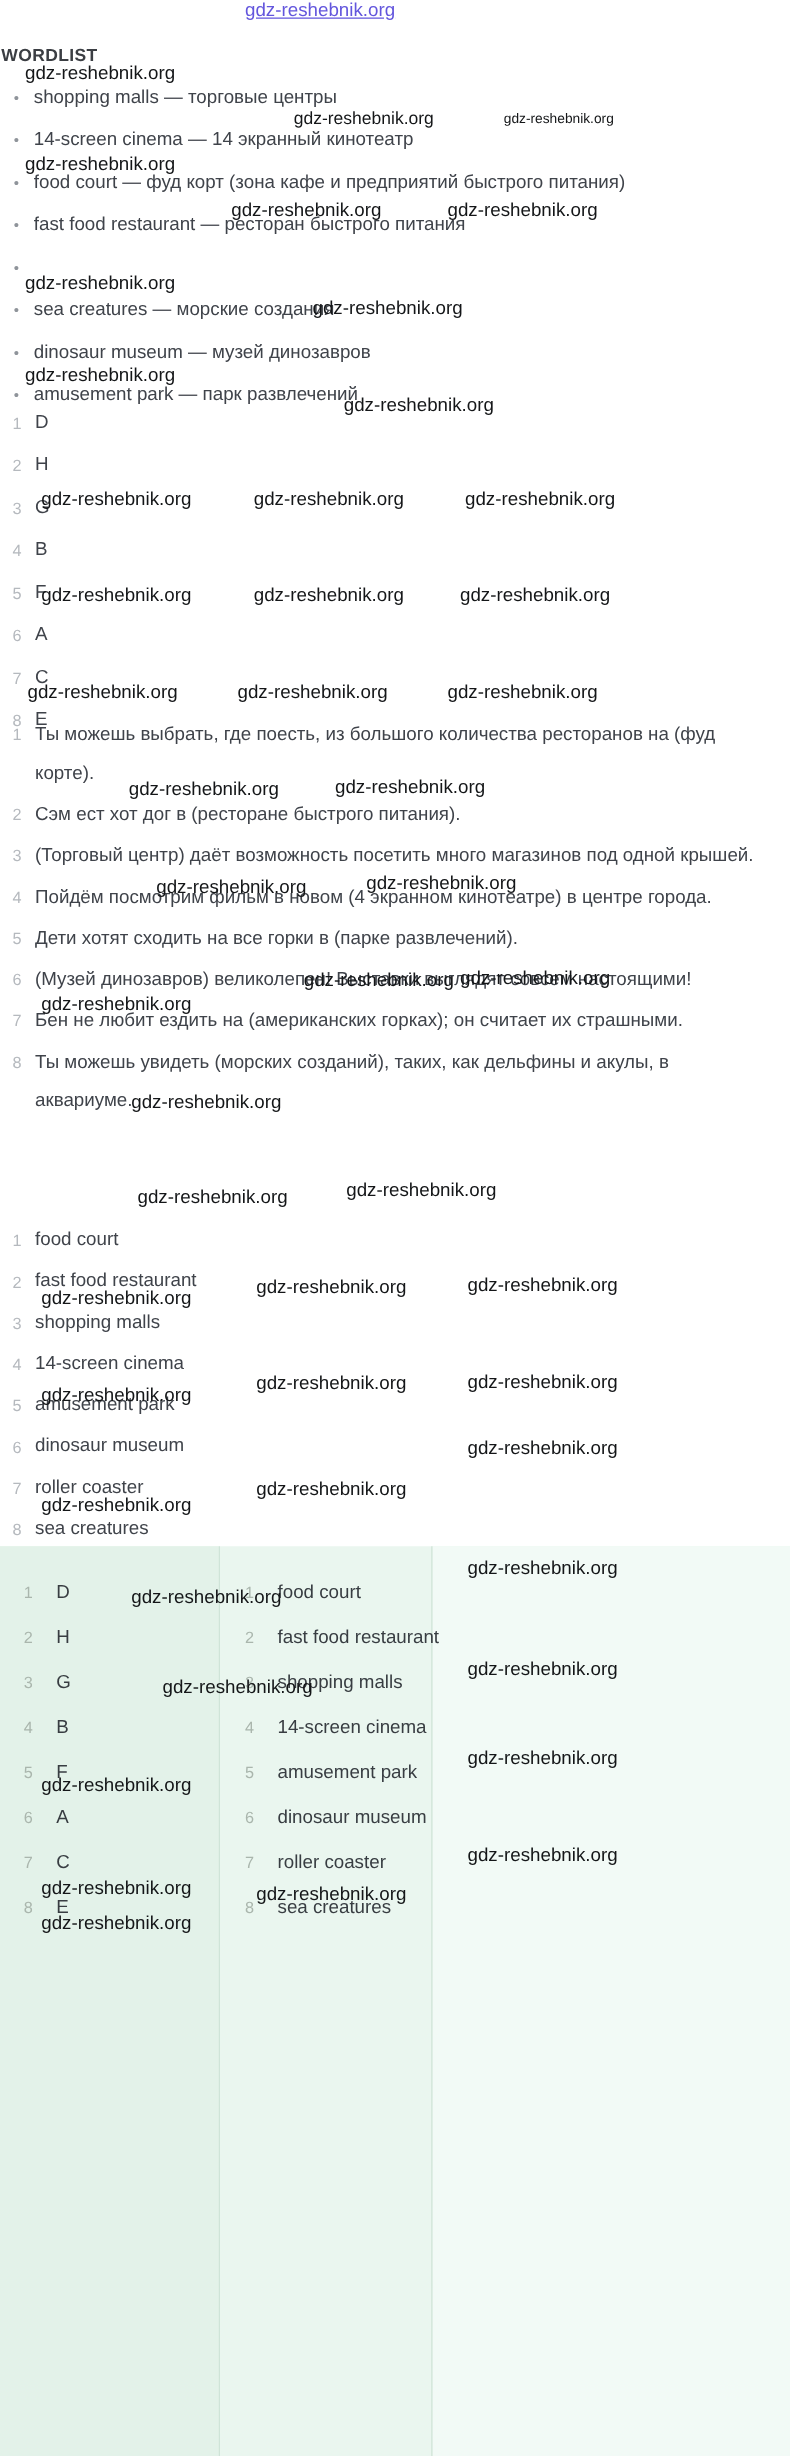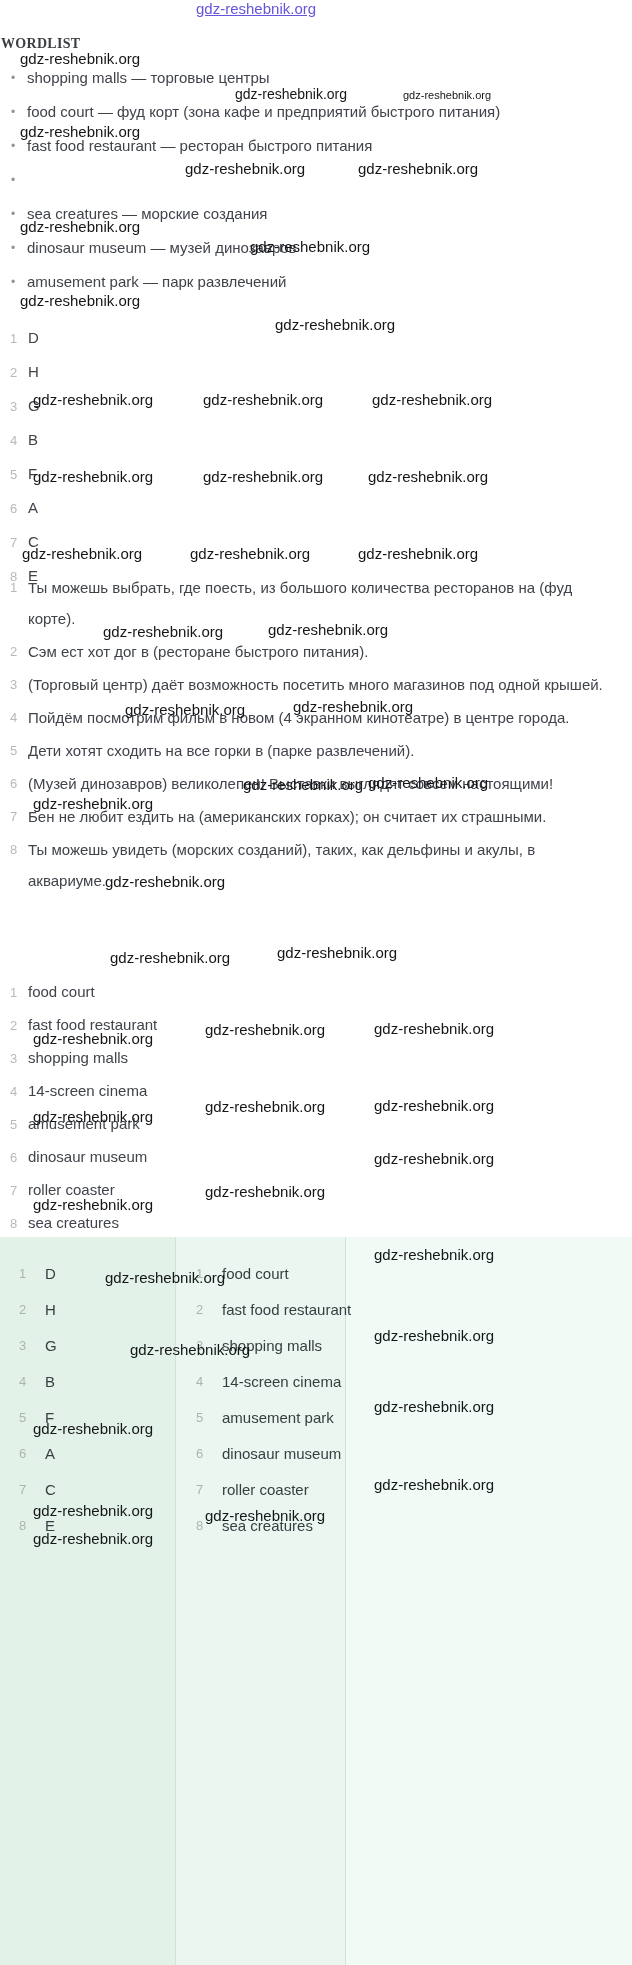--- a/index.html
+++ b/index.html
@@ -4,21 +4,21 @@
 <style>
   * { margin:0; padding:0; box-sizing:border-box; }
   html,body { background:#ffffff; }
   body { font-family:"Liberation Sans", sans-serif; }
   #page { position:relative; width:632px; height:1965px; background:#ffffff; overflow:hidden; color:#3f434a; }
 
   
   .top-link { position:absolute; top:0px; left:196px; font-size:15px; color:#6356dd; text-decoration:underline; cursor:pointer; white-space:nowrap; z-index:6; }
 
   
-  .wordlist-title { position:absolute; top:36px; left:1px; font-size:14px; font-weight:bold; color:#3b3e43; letter-spacing:.3px;font-family:Liberation Serif, serif; }
+  .wordlist-title { position:absolute; top:36px; left:1px; font-size:14px; font-weight:bold; color:#3b3e43; letter-spacing:.3px; }
 
   .section { position:absolute; left:0; width:632px; }
 
   
   .sec-vocab { top:68px; }
   .vocab-item { display:flex; align-items:flex-start; height:34px; padding-left:11px; font-size:15px; color:#3f434a; }
   .bullet { width:16px; flex:none; color:#8f949a; font-size:12px; line-height:20px; }
   .bullet::before { content:"•"; }
   .vtext { line-height:20px; white-space:nowrap; }
 
@@ -61,20 +61,24 @@
 <div id="page">
 
   <a class="top-link">gdz-reshebnik.org</a>
 
   <h1 class="wordlist-title">WORDLIST</h1>
 
   <div class="section sec-vocab">
     <div class="vocab-item">
         <span class="bullet"></span>
         <span class="vtext">shopping malls — торговые центры</span>
+      </div>
+    <div class="vocab-item">
+        <span class="bullet"></span>
+        <span class="vtext">14-screen cinema — 14 экранный кинотеатр</span>
       </div>
     <div class="vocab-item">
         <span class="bullet"></span>
         <span class="vtext">food court — фуд корт (зона кафе и предприятий быстрого питания)</span>
       </div>
     <div class="vocab-item">
         <span class="bullet"></span>
         <span class="vtext">fast food restaurant — ресторан быстрого питания</span>
       </div>
     <div class="vocab-item">

